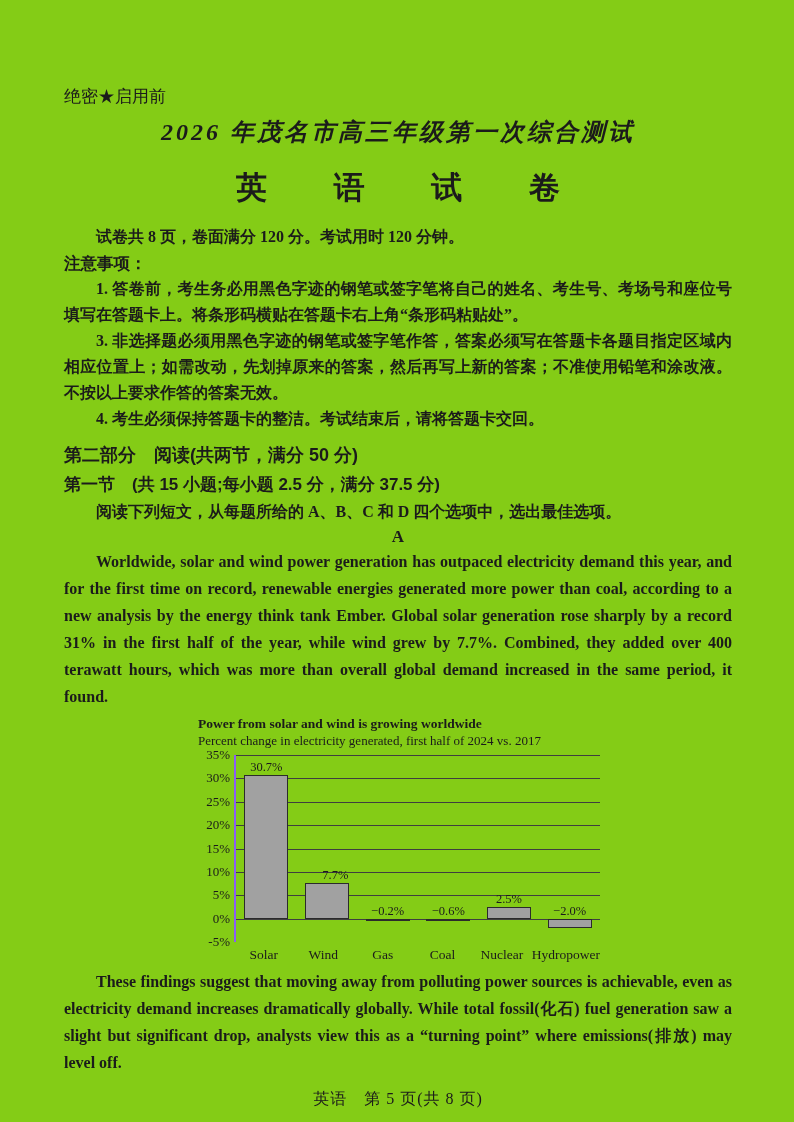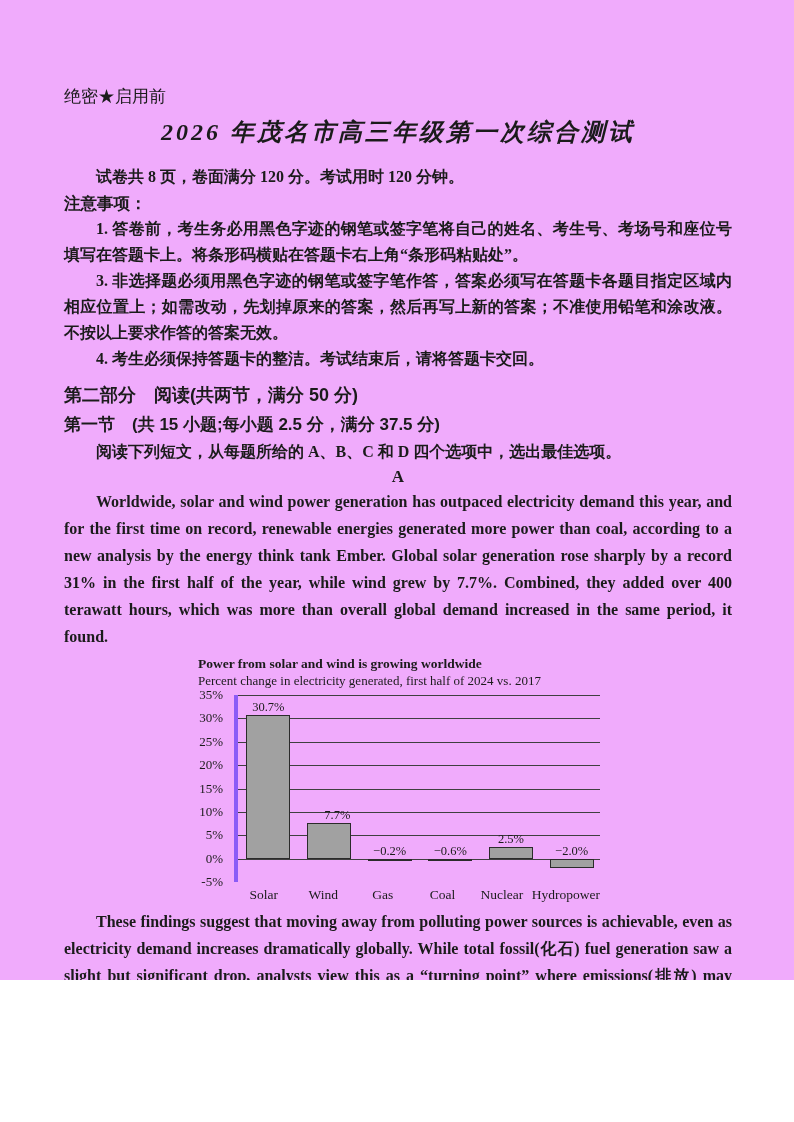--- a/index.html
+++ b/index.html
@@ -1,21 +1,21 @@
 <!DOCTYPE html>
 <html><head>
 <meta charset="utf-8">
 <style>
   * { box-sizing: border-box; }
   html,body { margin:0; padding:0; background:#ffffff; }
   .page {
     position: relative;
-    width: 794px; height: 980px;
+    width: 794px; height: 1122px;
     margin: 0 auto;
-    background: #f0abfc;
+    background: #84cc16;
     color: #1b1b1b;
     font-family: "Liberation Serif", "DejaVu Serif", serif;
     padding: 86px 62px 0 64px;
     overflow: hidden;
   }
   .classification { font-size: 17px; line-height: 22px; }
   .exam-title {
     margin: 8px 0 16px; text-align: center;
     font-size: 24px; font-weight: bold; font-style: italic;
     letter-spacing: 3px; line-height: 32px;
@@ -36,39 +36,40 @@
   .sub-heading   { font-size: 17px; line-height: 28px; }
   .passage-label { text-align: center; font-weight: bold; font-size: 17px; line-height: 23px; }
   .eng { line-height: 27px; }
 
   
   .chart { margin: 4px 0 5px 134px; width: 402px; font-family: "Liberation Serif", "DejaVu Serif", serif; }
   .chart-title    { font-size: 13.5px; font-weight: bold; line-height: 16px; }
   .chart-subtitle { font-size: 13px; line-height: 15px; margin: 1px 0 7px; }
   .plot-row { display: flex; }
   .y-axis { width: 36px; position: relative; height: 187px; font-size: 13px; }
-  .ytick  { position: absolute; right: 11px; line-height: 15px; }
-  .plot   { position: relative; width: 366px; height: 187px; border-left: 4px solid #8b5cf6; }
+  .ytick  { position: absolute; right: 4px; line-height: 15px; }
+  .plot   { position: relative; width: 366px; height: 187px; border-left: 2px solid #8b5cf6; }
   .gridline { position: absolute; left: 0; right: 0; height: 0; border-top: 1px solid #3f3f3f; }
   .bar { position: absolute; background: #a1a1a1; border: 1px solid #2b2b2b; }
   .bar-label { position: absolute; text-align: center; font-size: 12.5px; line-height: 14px; }
   .x-axis { display: flex; margin-left: 36px; width: 366px; font-size: 13.5px; margin-top: 5px; }
   .xtick { flex: 1; text-align: center; }
 
   .footer { text-align: center; font-size: 16px; margin-top: 13px; letter-spacing: 1px; }
 </style>
 </head>
 <body>
 
 <div class="page">
 
   <div class="classification">绝密★启用前</div>
 
   <h1 class="exam-title">2026 年茂名市高三年级第一次综合测试</h1>
 
+  <h2 class="paper-title">英 语 试 卷</h2>
 
   <p class="indent">试卷共 8 页，卷面满分 120 分。考试用时 120 分钟。</p>
 
   <div class="heading-sans notes-heading">注意事项：</div>
 
   <p class="indent">1. 答卷前，考生务必用黑色字迹的钢笔或签字笔将自己的姓名、考生号、考场号和座位号填写在答题卡上。将条形码横贴在答题卡右上角“条形码粘贴处”。</p>
   <p class="indent">3. 非选择题必须用黑色字迹的钢笔或签字笔作答，答案必须写在答题卡各题目指定区域内相应位置上；如需改动，先划掉原来的答案，然后再写上新的答案；不准使用铅笔和涂改液。不按以上要求作答的答案无效。</p>
   <p class="indent">4. 考生必须保持答题卡的整洁。考试结束后，请将答题卡交回。</p>
 
   <div class="heading-sans part-heading">第二部分　阅读(共两节，满分 50 分)</div>

